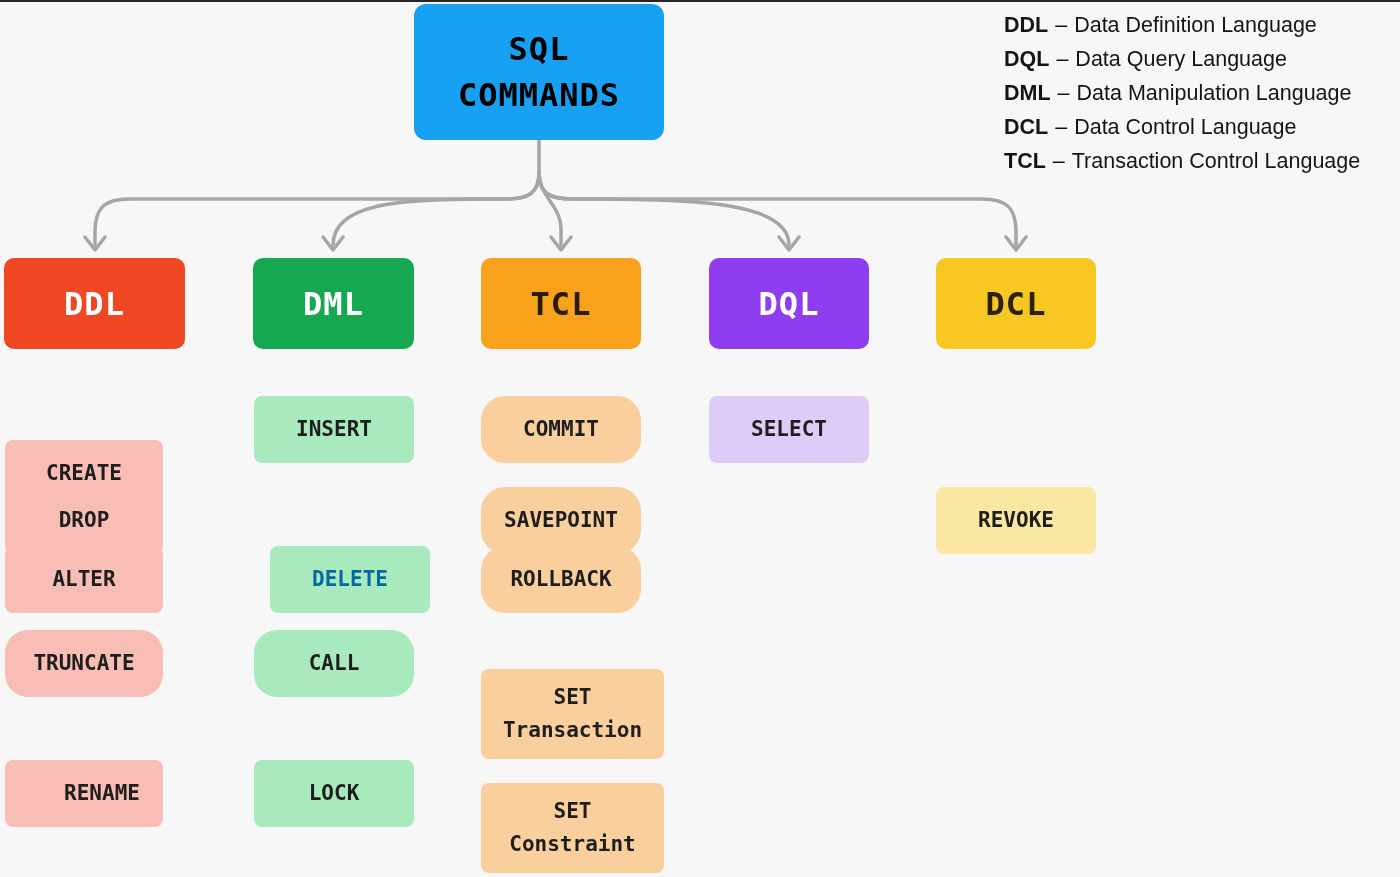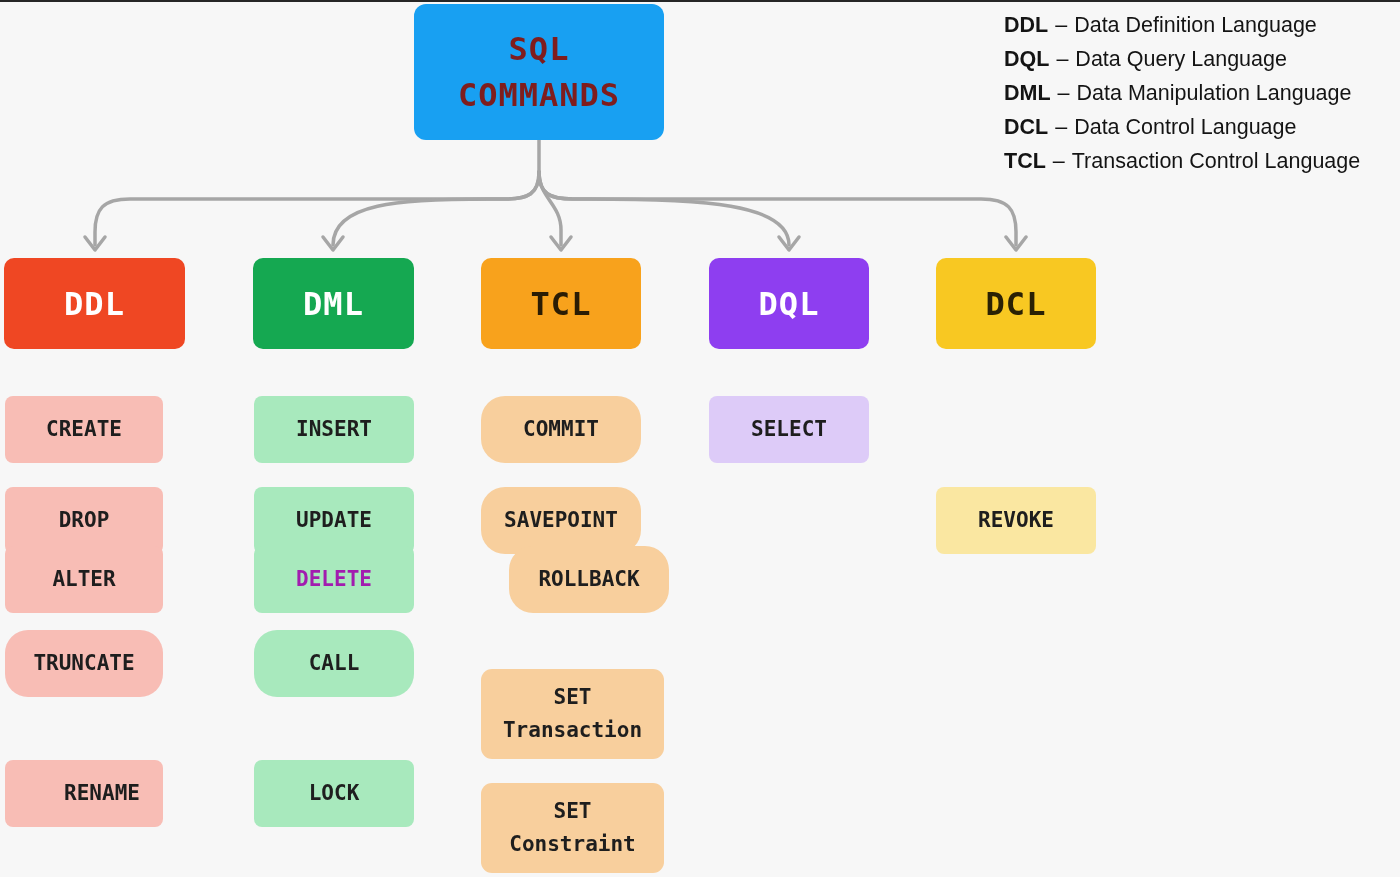--- a/index.html
+++ b/index.html
@@ -18,21 +18,21 @@
   .x-ddl-h{left:4px;width:181px;}
   .x-dml-h{left:253px;width:161px;}
   .x-tcl-h{left:481px;width:160px;}
   .x-dql-h{left:709px;width:160px;}
   .x-dcl-h{left:936px;width:160px;}
 
   .cmd{height:67px;border-radius:8px;font-size:21px;line-height:33px;text-align:center;padding:0 8px;}
   .x-ddl{left:5px;width:158px;}
   .x-dml{left:254px;width:160px;}
   .x-tcl{left:481px;width:160px;border-radius:24px;}
-  .x-tcl-w{left:481px;width:183px;border-radius:11px;}
+  .x-tcl-w{left:481px;width:183px;}
   .x-dql{left:709px;width:160px;}
   .x-dcl{left:936px;width:160px;}
   .r0{top:394px;} .r1{top:485px;} .r2{top:544px;} .r3{top:628px;border-radius:23px;} .r4{top:758px;}
   .tall3{top:667px;height:90px;}
   .tall4{top:781px;height:90px;}
 
   .legend{position:absolute;left:1004px;top:6px;font-size:21.5px;color:#141414;}
   .legend-line{height:34px;line-height:34px;white-space:nowrap;}
   .legend-line .abbr{font-weight:bold;}
   .legend-line .dash{margin:0 7px;}
@@ -49,21 +49,21 @@
     <path class="arrow" d="M 539 170 C 539 196 561 202 561 228 L 561 243"></path>
     <path class="arrow" d="M 539 170 C 539 192 550 197 573 197 L 590 197 C 700 197 789 201 789 243"></path>
     <path class="arrow" d="M 539 170 C 539 192 550 197 573 197 L 981 197 C 1008 197 1016 207 1016 230 L 1016 243"></path>
     <path class="arrow" d="M 85 235 L 95 248 L 105 235"></path>
     <path class="arrow" d="M 323 235 L 333 248 L 343 235"></path>
     <path class="arrow" d="M 551 235 L 561 248 L 571 235"></path>
     <path class="arrow" d="M 779 235 L 789 248 L 799 235"></path>
     <path class="arrow" d="M 1006 235 L 1016 248 L 1026 235"></path>
   </svg>
 
-  <div class="node root" style="background-color: rgb(24, 160, 242); color: #7f1d1d;">
+  <div class="node root" style="background-color: rgb(24, 160, 242); color: #000000;">
     <div>SQL</div>
     <div>COMMANDS</div>
   </div>
 
   <div class="legend" style="color: rgb(20, 20, 20);">
     <div class="legend-line">
       <span class="abbr">DDL</span><span class="dash">–</span><span>Data Definition Language</span>
     </div>
     <div class="legend-line">
       <span class="abbr">DQL</span><span class="dash">–</span><span>Data Query Language</span>
@@ -73,37 +73,36 @@
     </div>
     <div class="legend-line">
       <span class="abbr">DCL</span><span class="dash">–</span><span>Data Control Language</span>
     </div>
     <div class="legend-line">
       <span class="abbr">TCL</span><span class="dash">–</span><span>Transaction Control Language</span>
     </div>
   </div>
 
   <div class="node header x-ddl-h" style="background-color: rgb(239, 71, 35); color: rgb(255, 255, 255);">DDL</div>
-  <div class="node cmd x-ddl r0" style="background-color: rgb(248, 189, 181); color: rgb(30, 30, 30);">CREATE</div>
+  <div class="node cmd x-ddl r0" style="background-color: rgb(248, 189, 181); color: rgb(30, 30, 30); margin-top: 44px;">CREATE</div>
   <div class="node cmd x-ddl r1" style="background-color: rgb(248, 189, 181); color: rgb(30, 30, 30);">DROP</div>
   <div class="node cmd x-ddl r2" style="background-color: rgb(248, 189, 181); color: rgb(30, 30, 30);">ALTER</div>
   <div class="node cmd x-ddl r3" style="background-color: rgb(248, 189, 181); color: rgb(30, 30, 30);">TRUNCATE</div>
   <div class="node cmd x-ddl r4" style="background-color: rgb(248, 189, 181); color: rgb(30, 30, 30); padding-left: 44px;">RENAME</div>
 
   <div class="node header x-dml-h" style="background-color: rgb(21, 168, 81); color: rgb(255, 255, 255);">DML</div>
   <div class="node cmd x-dml r0" style="background-color: rgb(168, 233, 189); color: rgb(30, 30, 30);">INSERT</div>
-  <div class="node cmd x-dml r1" style="background-color: rgb(168, 233, 189); color: rgb(30, 30, 30);">UPDATE</div>
-  <div class="node cmd x-dml r2" style="background-color: rgb(168, 233, 189); color: #a21caf;">DELETE</div>
+  <div class="node cmd x-dml r2" style="background-color: rgb(168, 233, 189); color: #0369a1; margin-left: 16px;">DELETE</div>
   <div class="node cmd x-dml r3" style="background-color: rgb(168, 233, 189); color: rgb(30, 30, 30);">CALL</div>
   <div class="node cmd x-dml r4" style="background-color: rgb(168, 233, 189); color: rgb(30, 30, 30);">LOCK</div>
 
   <div class="node header x-tcl-h" style="background-color: rgb(248, 162, 28); color: rgb(42, 28, 4);">TCL</div>
   <div class="node cmd x-tcl r0" style="background-color: rgb(248, 207, 157); color: rgb(30, 30, 30);">COMMIT</div>
   <div class="node cmd x-tcl r1" style="background-color: rgb(248, 207, 157); color: rgb(30, 30, 30);">SAVEPOINT</div>
-  <div class="node cmd x-tcl r2" style="background-color: rgb(248, 207, 157); color: rgb(30, 30, 30); margin-left: 28px;">ROLLBACK</div>
+  <div class="node cmd x-tcl r2" style="background-color: rgb(248, 207, 157); color: rgb(30, 30, 30);">ROLLBACK</div>
   <div class="node cmd x-tcl-w tall3" style="background-color: rgb(248, 207, 157); color: rgb(30, 30, 30);">SET Transaction</div>
   <div class="node cmd x-tcl-w tall4" style="background-color: rgb(248, 207, 157); color: rgb(30, 30, 30);">SET Constraint</div>
 
   <div class="node header x-dql-h" style="background-color: rgb(142, 62, 240); color: rgb(255, 255, 255);">DQL</div>
   <div class="node cmd x-dql r0" style="background-color: rgb(221, 203, 248); color: rgb(30, 30, 30);">SELECT</div>
 
   <div class="node header x-dcl-h" style="background-color: rgb(248, 200, 34); color: rgb(42, 33, 4);">DCL</div>
   <div class="node cmd x-dcl r1" style="background-color: rgb(250, 231, 161); color: rgb(30, 30, 30);">REVOKE</div>
 
 </div>

